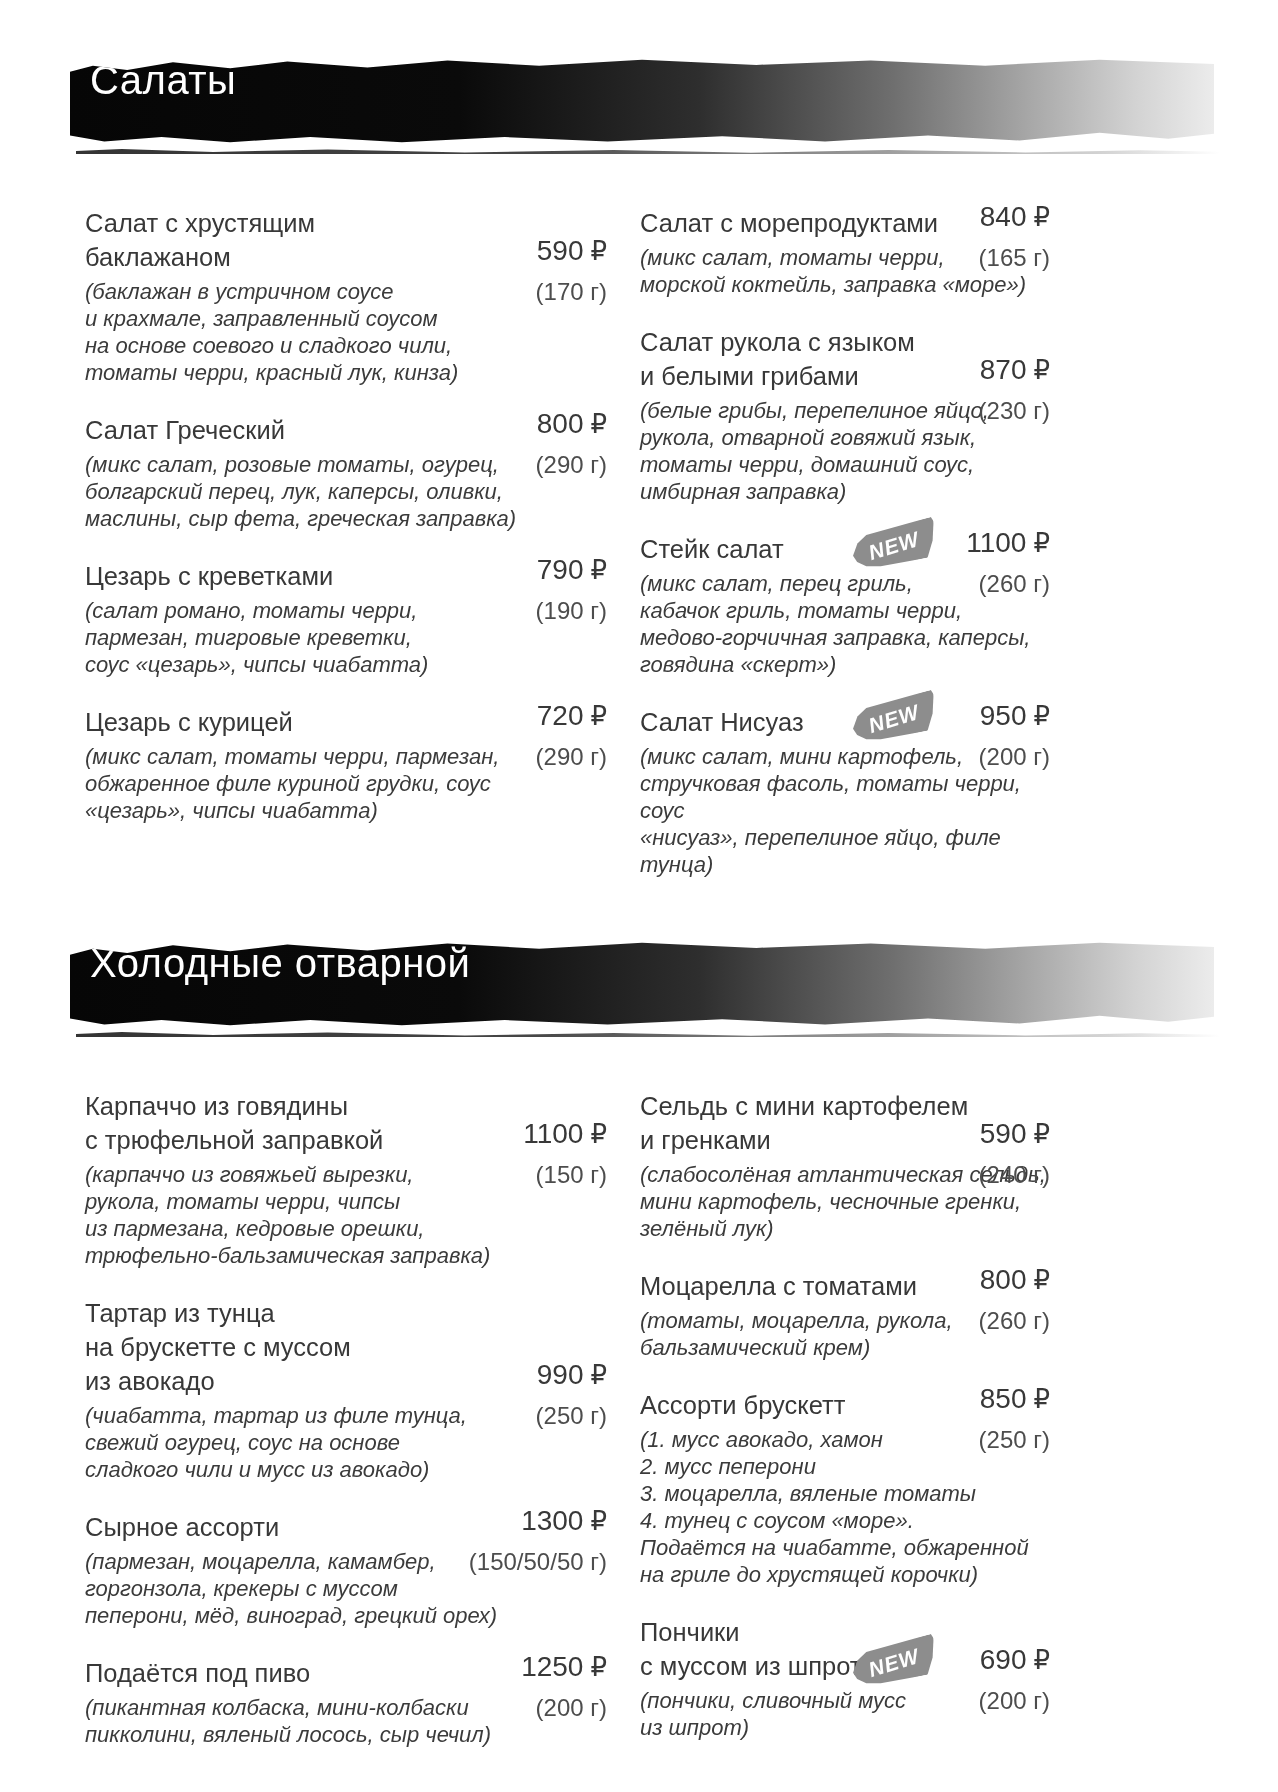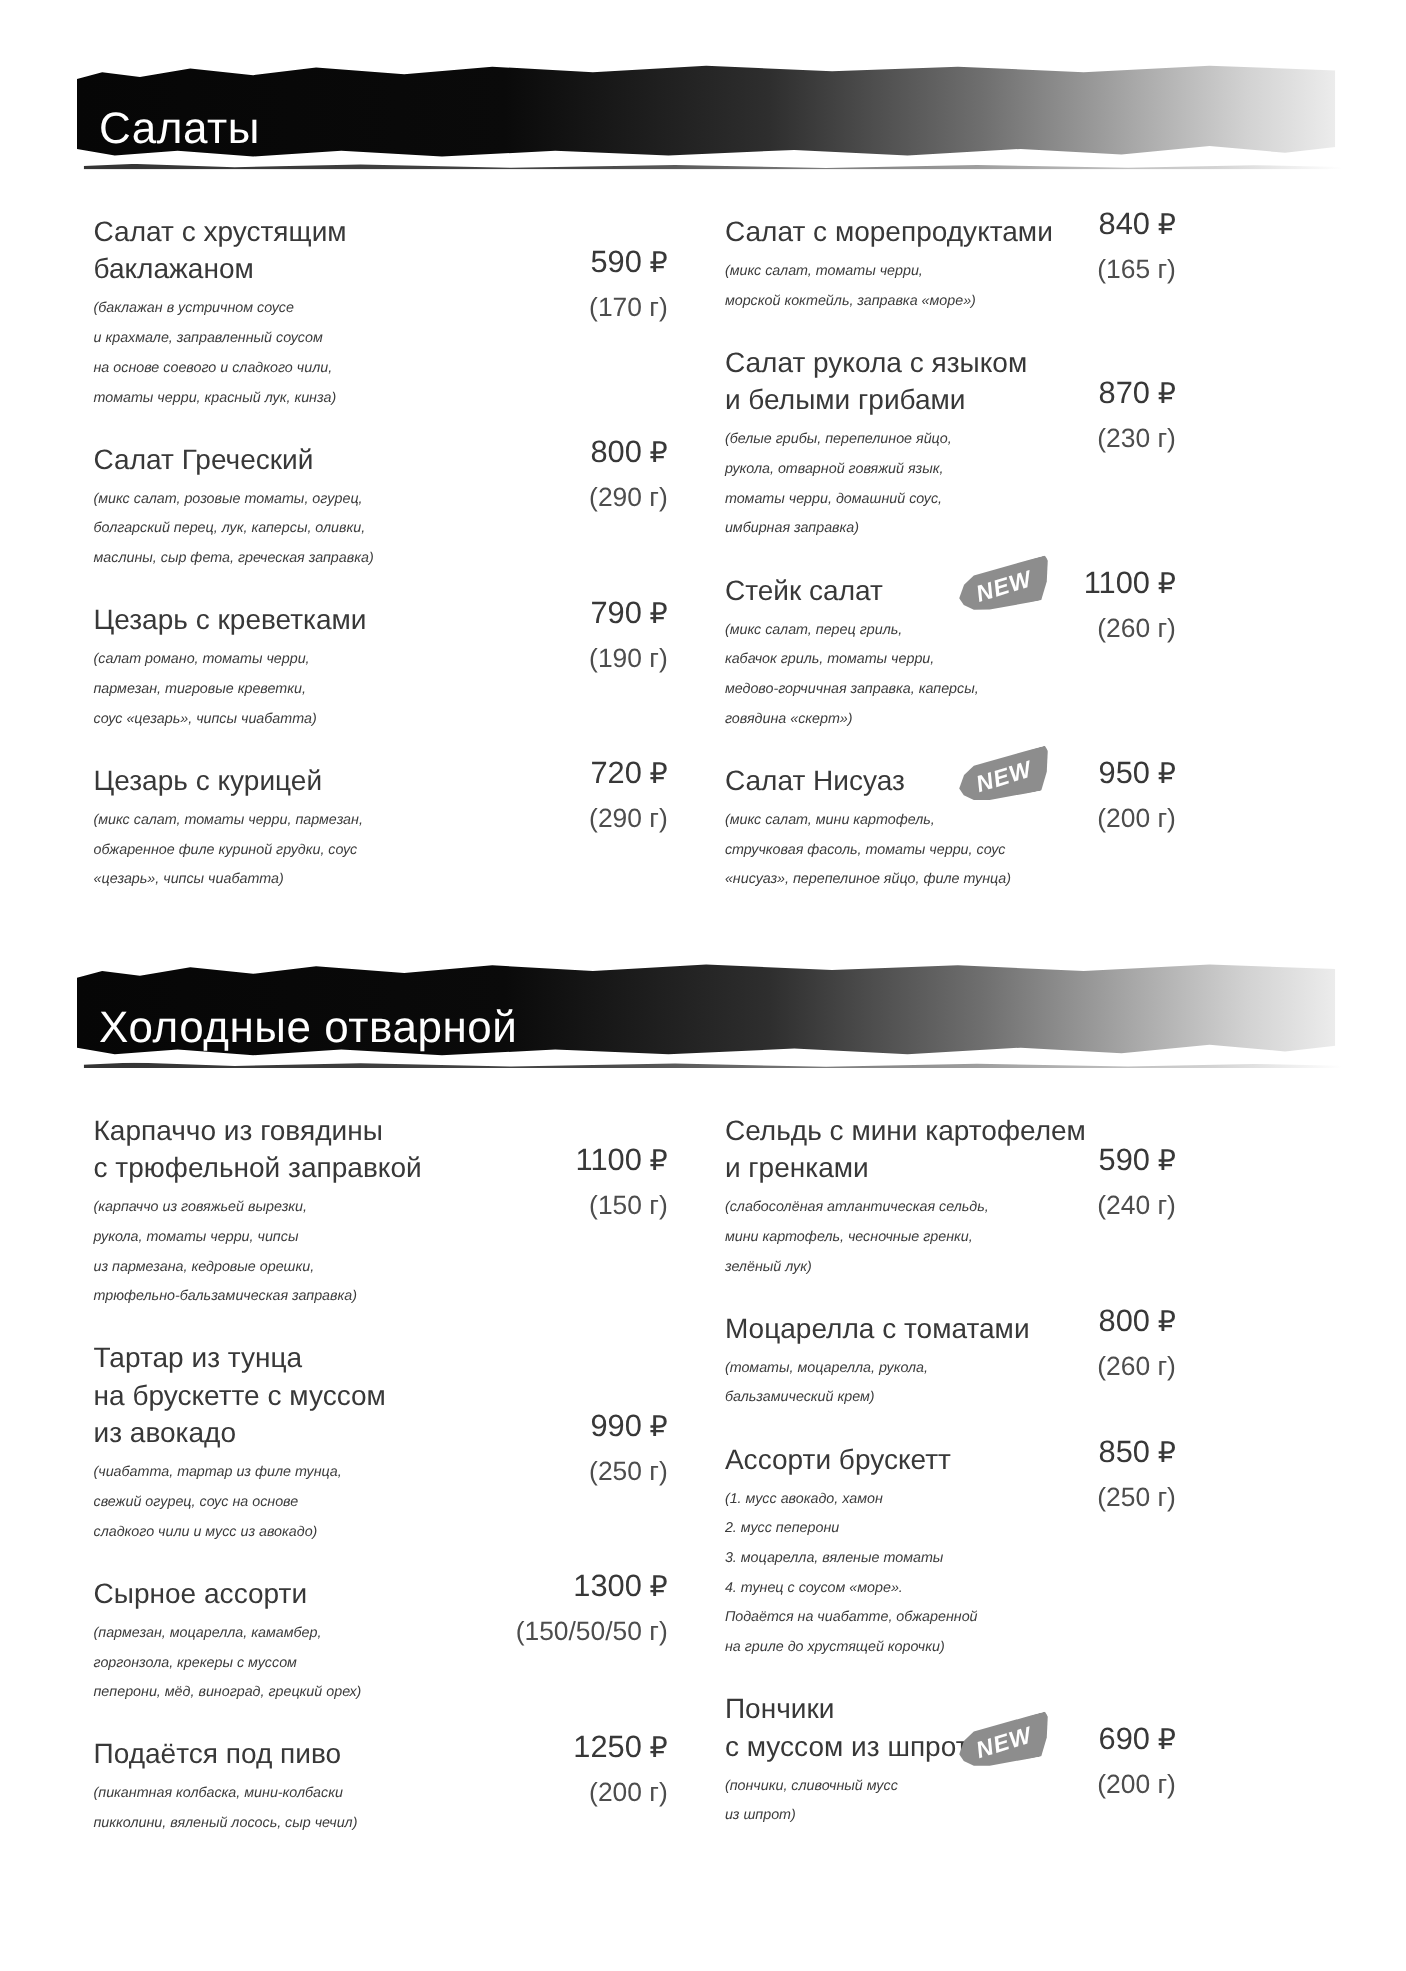--- a/index.html
+++ b/index.html
@@ -13,21 +13,21 @@
   }
   .page { padding-top: 58px; }
 
   
   .menu-section + .menu-section { margin-top: 36px; }
   .banner {
     position: relative;
     margin: 0 64px 0 70px;
     height: 86px;
     display: flex;
-    align-items: flex-end;
+    align-items: flex-start;
     background: linear-gradient(90deg,
       #060606 0%, #0a0a0a 34%, #2e2e2e 55%,
       #6f6f6f 72%, #a8a8a8 84%, #d2d2d2 93%, #ececec 100%);
     clip-path: polygon(0 16%, 2% 9%, 5% 14%, 9% 5%, 14% 12%, 19% 4%,
       26% 11%, 33% 3%, 41% 9%, 50% 2%, 60% 8%, 70% 3%, 80% 9%, 90% 2%,
       100% 7%, 100% 88%, 96% 94%, 90% 87%, 83% 96%, 75% 90%, 66% 97%,
       57% 91%, 47% 97%, 38% 92%, 29% 98%, 21% 92%, 14% 98%, 8% 92%,
       3% 97%, 0 90%);
   }
   .banner-title {
@@ -44,23 +44,23 @@
     background: linear-gradient(90deg,
       #101010 0%, #262626 40%, #8a8a8a 70%, #cccccc 90%, rgba(255,255,255,0) 100%);
     clip-path: polygon(0 40%, 4% 0, 12% 60%, 22% 10%, 34% 72%, 47% 18%,
       59% 75%, 71% 22%, 83% 70%, 93% 25%, 100% 55%, 100% 100%, 0 100%);
   }
 
   
   .columns {
     display: grid;
     grid-template-columns: 522px 410px;
-    column-gap: 52px;
+    column-gap: 33px;
     padding-left: 85px;
-    margin-top: 40px;
+    margin-top: 52px;
   }
 
   
   .item { margin-bottom: 27px; }
   .head-row { position: relative; }
   .item-name {
     margin: 0;
     font-size: 25.5px;
     line-height: 34px;
     font-weight: 400;
@@ -78,21 +78,21 @@
   .price-value { font-size: 28px; }
   .price-currency {
     font-size: 26px;
     margin-left: 7px;
     font-family: "DejaVu Sans", sans-serif;
   }
   .body-row { position: relative; margin-top: 4px; }
   .item-desc {
     margin: 0;
     font-style: italic;
-    font-size: 13px;
+    font-size: 22px;
     line-height: 27px;
     color: #3b3b3b;
     white-space: pre-line;
   }
   .weight {
     position: absolute;
     right: 0;
     top: 0;
     font-size: 24px;
     line-height: 27px;

